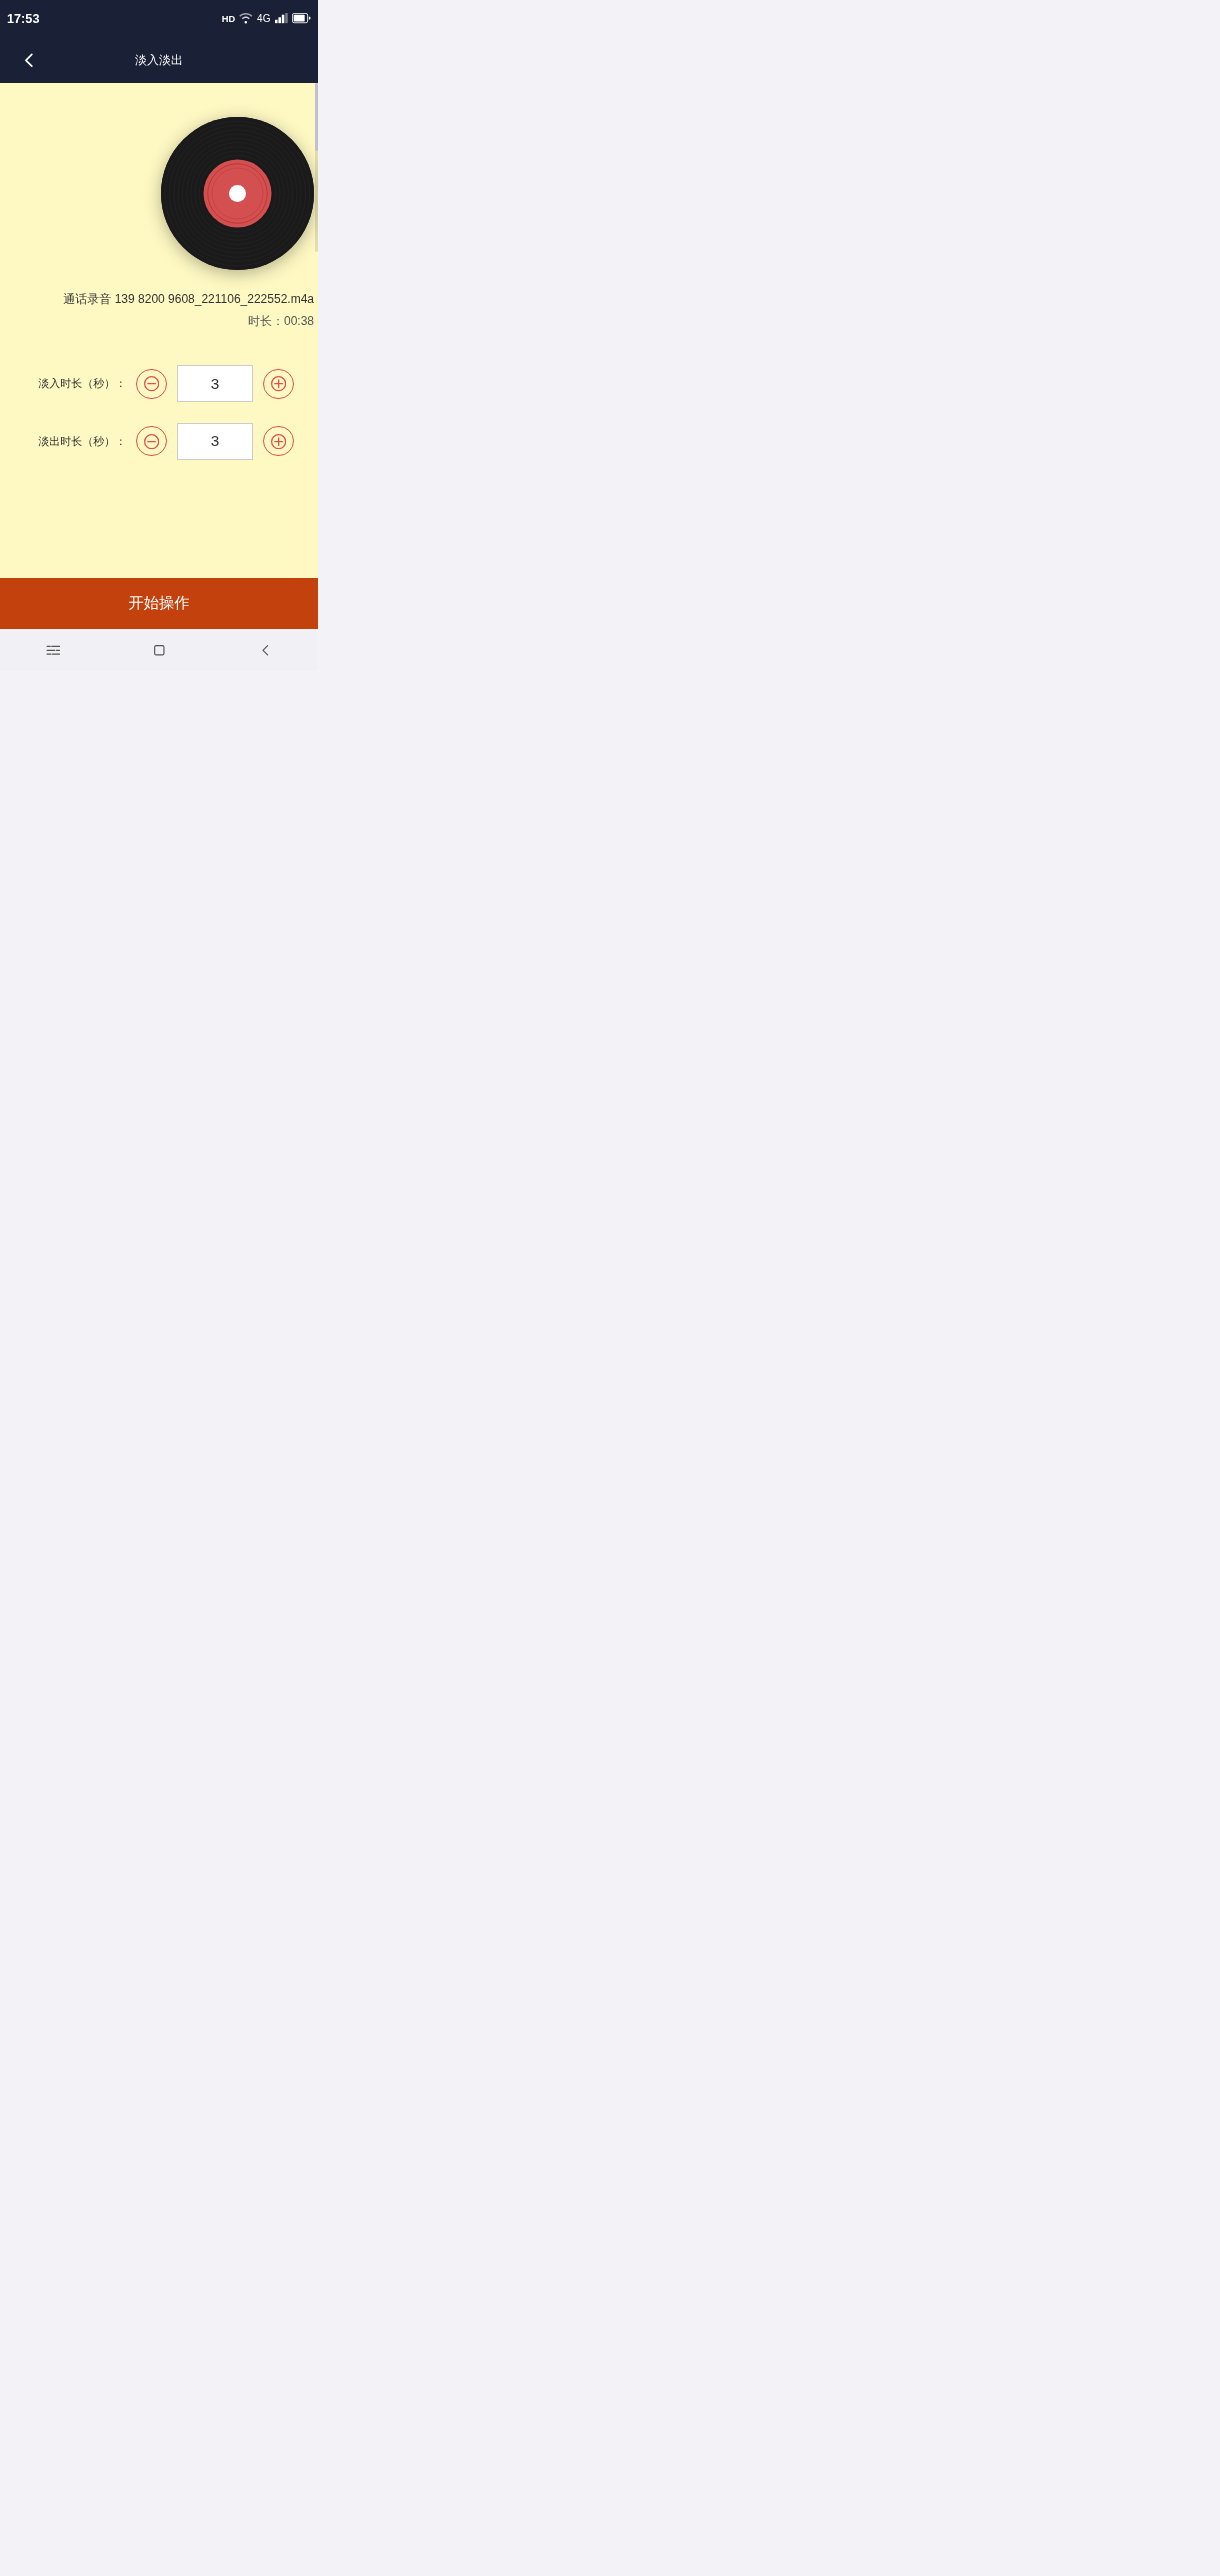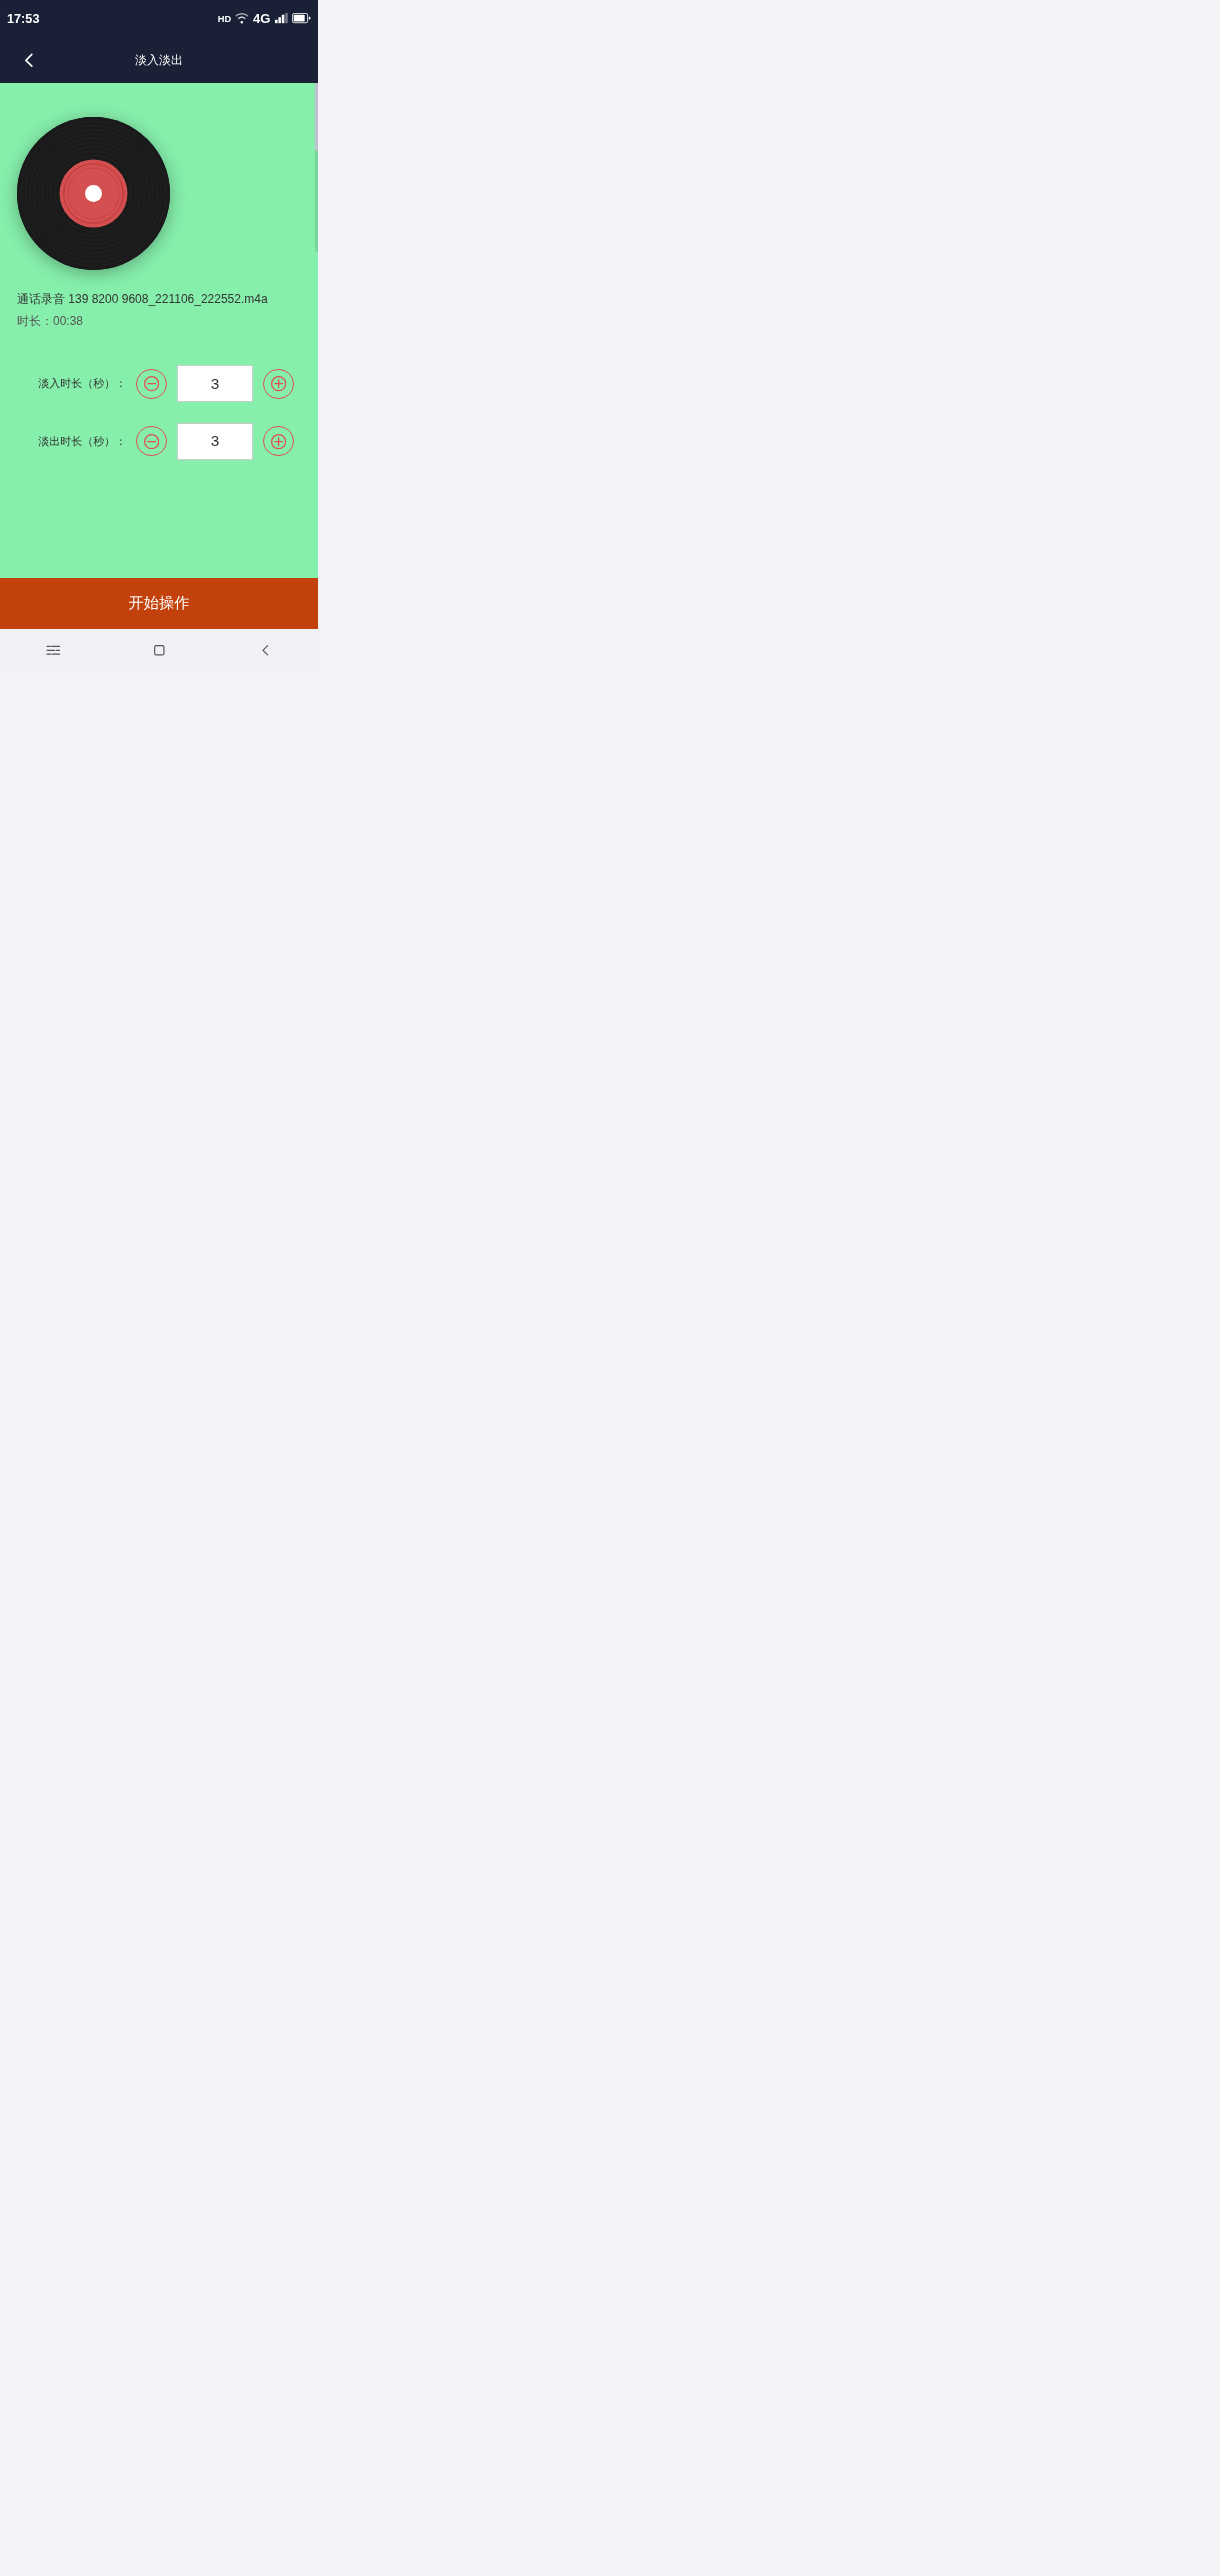--- a/index.html
+++ b/index.html
@@ -73,25 +73,25 @@
     .nav-title {
       color: white;
       font-size: 12px;
       font-weight: 500;
     }
 
     
     .main-content {
       flex: 1;
       overflow-y: auto;
-      background: #86efac;
-      padding: 34px 17px 17px;
+      background: #fef9c3;
+      padding: 34px 4px 17px;
       display: flex;
       flex-direction: column;
-      align-items: flex-start;
+      align-items: flex-end;
     }
 
     
     .vinyl-container {
       width: 153px;
       height: 153px;
       border-radius: 50%;
       background: radial-gradient(circle at center, 
         #f0f0f0 0%, 
         #f0f0f0 8%,
@@ -250,21 +250,21 @@
 
 <div class="status-bar">
   <span class="status-time">17:53</span>
   <div class="status-icons">
     <span style="font-size:9.3px;font-weight:700;">HD</span>
     <svg width="13.6" height="10.2" viewBox="0 0 16 12" fill="white">
       <path d="M8 9.5a1.5 1.5 0 100 3 1.5 1.5 0 000-3z"></path>
       <path d="M4.5 7.5C5.6 6.4 6.7 5.8 8 5.8s2.4.6 3.5 1.7l1.2-1.2C11.2 4.7 9.7 4 8 4s-3.2.7-4.7 2.3l1.2 1.2z" opacity="0.8"></path>
       <path d="M1.5 4.5C3.3 2.7 5.5 1.8 8 1.8s4.7.9 6.5 2.7l1.2-1.2C13.6 1.2 11 0 8 0S2.4 1.2.3 3.3l1.2 1.2z" opacity="0.6"></path>
     </svg>
-    <span style="font-size:13px;font-weight:700;">4G</span>
+    <span style="font-size:10px;font-weight:400;">4G</span>
     <svg width="13.6" height="10.2" viewBox="0 0 16 12" fill="white">
       <rect x="0" y="8" width="3" height="4"></rect>
       <rect x="4" y="5" width="3" height="7"></rect>
       <rect x="8" y="2" width="3" height="10"></rect>
       <rect x="12" y="0" width="3" height="12" opacity="0.4"></rect>
     </svg>
     <svg width="18.6" height="10.2" viewBox="0 0 22 12" fill="none">
       <rect x="0.5" y="0.5" width="18" height="11" rx="2" stroke="white" stroke-width="1"></rect>
       <rect x="2" y="2" width="13" height="8" rx="1" fill="white"></rect>
       <path d="M20 4v4a2 2 0 000-4z" fill="white"></path>

